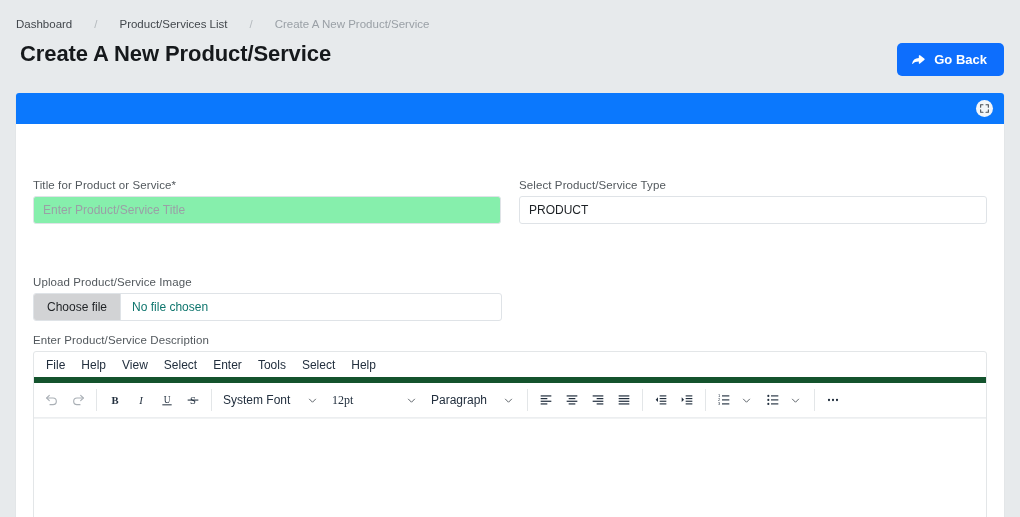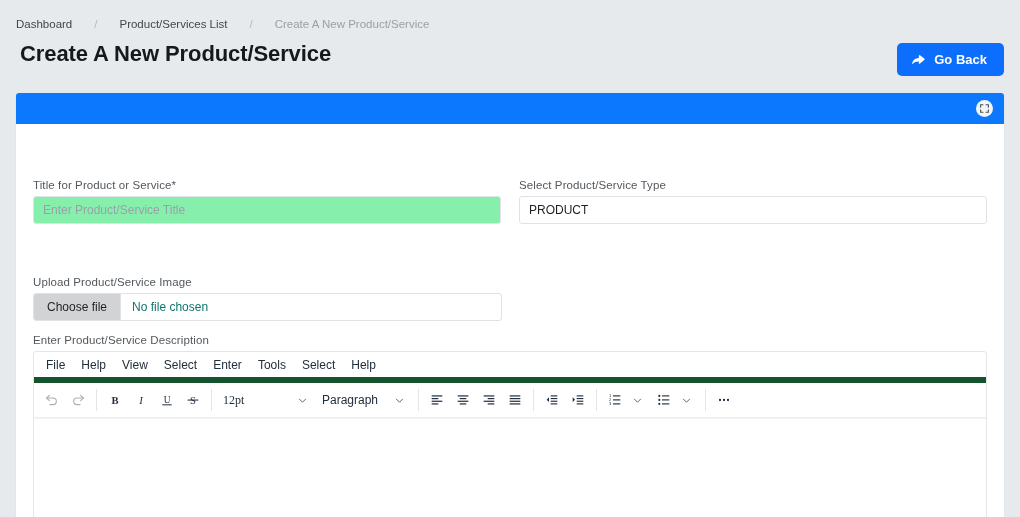--- a/index.html
+++ b/index.html
@@ -271,20 +271,28 @@
           <button class="tb-btn">
             <svg width="16" height="16" viewBox="0 0 24 24">
               <text x="12" y="18" font-family="Liberation Serif, serif" font-size="16" fill="#222f3e" text-anchor="middle">S</text>
               <rect x="4" y="11.3" width="16" height="1.6" fill="#222f3e"></rect>
             </svg>
           </button>
         </div>
 
         <div class="tb-sep"></div>
 
+        <div class="tb-select">
+          <span class="tb-text w-font">System Font</span>
+          <span class="tb-chev">
+            <svg width="11" height="11" viewBox="0 0 16 16" fill="none" stroke="#5a6066" stroke-width="1.4" stroke-linecap="round" stroke-linejoin="round">
+                <path d="M3.5 6 8 10.5 12.5 6"></path>
+              </svg>
+          </span>
+        </div>
 
         <div class="tb-select">
           <span class="tb-text w-size">12pt</span>
           <span class="tb-chev">
             <svg width="11" height="11" viewBox="0 0 16 16" fill="none" stroke="#5a6066" stroke-width="1.4" stroke-linecap="round" stroke-linejoin="round">
                 <path d="M3.5 6 8 10.5 12.5 6"></path>
               </svg>
           </span>
         </div>
 

